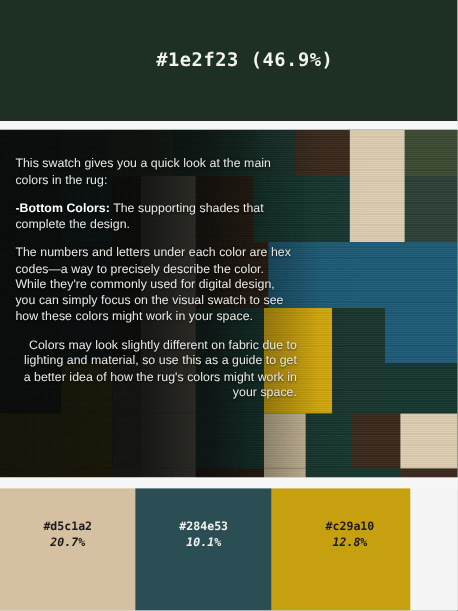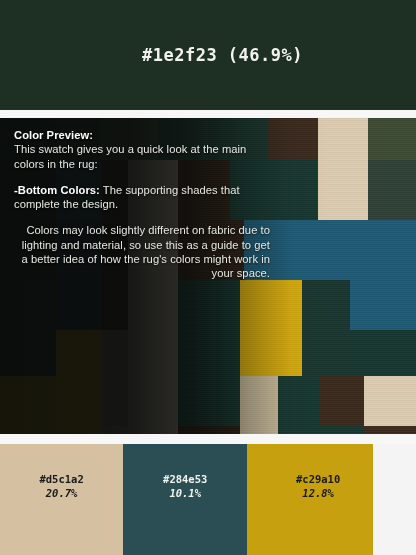--- a/index.html
+++ b/index.html
@@ -203,26 +203,27 @@
         <div class="tile" style="left: 240px; top: 308px; width: 38px; height: 38px; background: rgb(201, 185, 153);"></div>
         <div class="tile" style="left: 278px; top: 308px; width: 86px; height: 38px; background: rgb(22, 54, 47);"></div>
         <div class="tile" style="left: 364px; top: 308px; width: 52px; height: 38px; background: rgb(58, 41, 28);"></div>
       </div>
     <div id="rug-texture"></div>
     <div id="rug-scrim"></div>
   </div>
 
   <div id="copy">
     <p>
-      <b>Color Preview:</b><br>
+      <br>
       <span>This swatch gives you a quick look at the main colors in the rug:</span>
     </p>
     <p>
       <b>-Bottom Colors:</b><span> The supporting shades that complete the design.</span>
     </p>
+    <p>The numbers and letters under each color are hex codes—a way to precisely describe the color. While they're commonly used for digital design, you can simply focus on the visual swatch to see how these colors might work in your space.</p>
     <p>Colors may look slightly different on fabric due to lighting and material, so use this as a guide to get a better idea of how the rug's colors might work in your space.</p>
   </div>
 
   <div class="divider" id="divider-bottom"></div>
 
   <div id="swatches">
       <div class="swatch" style="width: 138px; background: rgb(213, 193, 162);">
         <div class="swatch-label" style="color: rgb(26, 26, 26);">
           <span class="swatch-hex">#d5c1a2</span>
           <span class="swatch-pct">20.7%</span>

